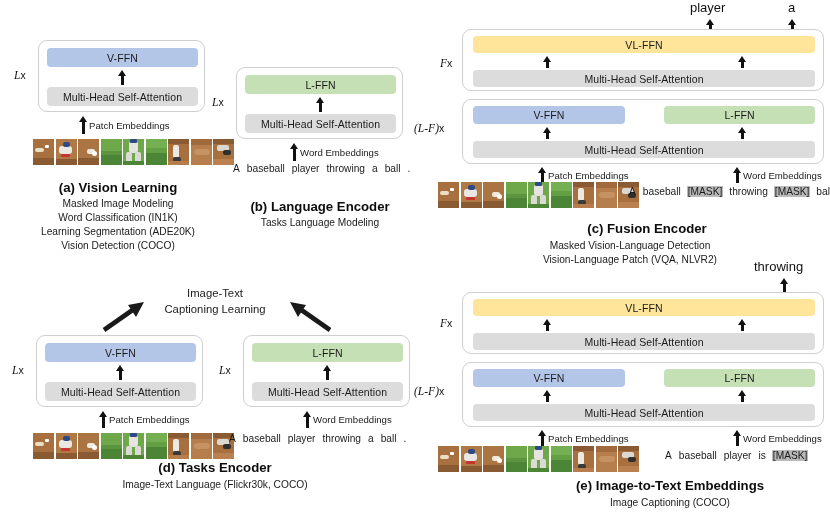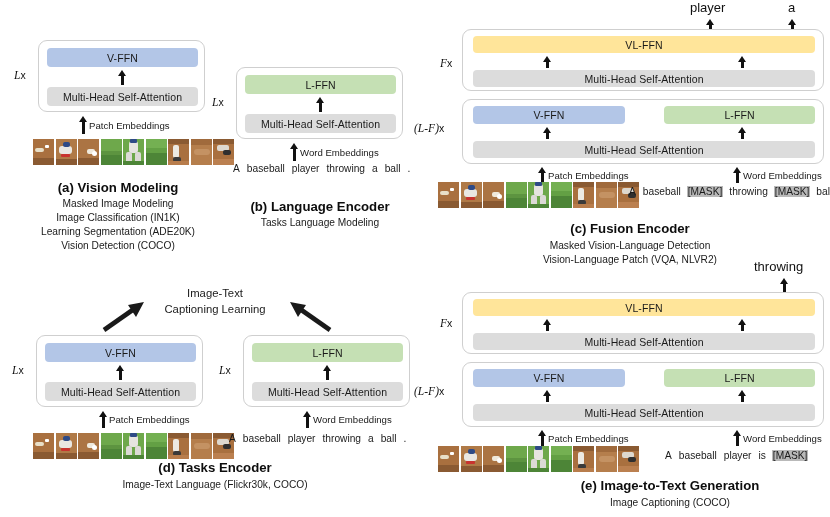--- a/index.html
+++ b/index.html
@@ -126,23 +126,23 @@
         <div style="position: absolute; left: 3px; top: 10px; width: 16px; height: 6px; background: rgb(196, 146, 99); border-radius: 3px;"></div>
       </div>
       <div class="patch" style="background: rgb(169, 112, 63);">
         <div style="position: absolute; left: 0px; top: 0px; width: 21px; height: 5px; background: rgb(138, 90, 50); border-radius: 0px;"></div>
         <div style="position: absolute; left: 4px; top: 6px; width: 12px; height: 6px; background: rgb(221, 216, 207); border-radius: 2px;"></div>
         <div style="position: absolute; left: 10px; top: 11px; width: 8px; height: 5px; background: rgb(47, 47, 47); border-radius: 2px;"></div>
         <div style="position: absolute; left: 0px; top: 20px; width: 21px; height: 6px; background: rgb(187, 128, 80); border-radius: 0px;"></div>
       </div>
     </div>
 
-  <div class="cap-title" style="left:8px;top:180px;width:220px;">(a) Vision Modeling</div>
+  <div class="cap-title" style="left:8px;top:180px;width:220px;">(a) Vision Learning</div>
   <div class="cap-sub" style="left:8px;top:198px;width:220px;">Masked Image Modeling</div>
-  <div class="cap-sub" style="left:8px;top:212px;width:220px;">Image Classification (IN1K)</div>
+  <div class="cap-sub" style="left:8px;top:212px;width:220px;">Word Classification (IN1K)</div>
   <div class="cap-sub" style="left:8px;top:226px;width:220px;">Learning Segmentation (ADE20K)</div>
   <div class="cap-sub" style="left:8px;top:240px;width:220px;">Vision Detection (COCO)</div>
 </div>
 
 <div class="panel">
 
   <div class="lbl-repeat" style="left:212px;top:96px;">
     <i>L</i><span class="x">x</span>
   </div>
 
@@ -273,21 +273,21 @@
       <div class="patch" style="background: rgb(169, 112, 63);">
         <div style="position: absolute; left: 0px; top: 0px; width: 21px; height: 5px; background: rgb(138, 90, 50); border-radius: 0px;"></div>
         <div style="position: absolute; left: 4px; top: 6px; width: 12px; height: 6px; background: rgb(221, 216, 207); border-radius: 2px;"></div>
         <div style="position: absolute; left: 10px; top: 11px; width: 8px; height: 5px; background: rgb(47, 47, 47); border-radius: 2px;"></div>
         <div style="position: absolute; left: 0px; top: 20px; width: 21px; height: 6px; background: rgb(187, 128, 80); border-radius: 0px;"></div>
       </div>
     </div>
 
   <div class="sentence" style="left:628px;top:186px;"><span class="tok">A</span><span style="display: inline-block; width: 5px; font-size: 0px;">&nbsp;</span><span class="tok">baseball</span><span style="display: inline-block; width: 5px; font-size: 0px;">&nbsp;</span><span class="tok mask">[MASK]</span><span style="display: inline-block; width: 5px; font-size: 0px;">&nbsp;</span><span class="tok">throwing</span><span style="display: inline-block; width: 5px; font-size: 0px;">&nbsp;</span><span class="tok mask">[MASK]</span><span style="display: inline-block; width: 5px; font-size: 0px;">&nbsp;</span><span class="tok">ball</span><span style="display: inline-block; width: 5px; font-size: 0px;">&nbsp;</span></div>
 
-  <div class="cap-title" style="left:500px;top:221px;width:260px;">(c) Fusion Encoder</div>
+  <div class="cap-title" style="left:517px;top:221px;width:260px;">(c) Fusion Encoder</div>
   <div class="cap-sub" style="left:500px;top:240px;width:260px;">Masked Vision-Language Detection</div>
   <div class="cap-sub" style="left:500px;top:254px;width:260px;">Vision-Language Patch (VQA, NLVR2)</div>
 </div>
 
 <div class="panel">
 
   <div class="cap-sub" style="left:115px;top:287px;width:200px;font-size:11.3px;">Image-Text</div>
   <div class="cap-sub" style="left:115px;top:303px;width:200px;font-size:11.3px;">Captioning Learning</div>
 
   <svg class="diagarrow" style="left:100px;top:300px;" width="46" height="34" viewBox="0 0 46 34">
@@ -488,15 +488,15 @@
       <div class="patch" style="background: rgb(169, 112, 63);">
         <div style="position: absolute; left: 0px; top: 0px; width: 21px; height: 5px; background: rgb(138, 90, 50); border-radius: 0px;"></div>
         <div style="position: absolute; left: 4px; top: 6px; width: 12px; height: 6px; background: rgb(221, 216, 207); border-radius: 2px;"></div>
         <div style="position: absolute; left: 10px; top: 11px; width: 8px; height: 5px; background: rgb(47, 47, 47); border-radius: 2px;"></div>
         <div style="position: absolute; left: 0px; top: 20px; width: 21px; height: 6px; background: rgb(187, 128, 80); border-radius: 0px;"></div>
       </div>
     </div>
 
   <div class="sentence" style="left:664px;top:450px;"><span class="tok">A</span><span style="display: inline-block; width: 5px; font-size: 0px;">&nbsp;</span><span class="tok">baseball</span><span style="display: inline-block; width: 5px; font-size: 0px;">&nbsp;</span><span class="tok">player</span><span style="display: inline-block; width: 5px; font-size: 0px;">&nbsp;</span><span class="tok">is</span><span style="display: inline-block; width: 5px; font-size: 0px;">&nbsp;</span><span class="tok mask">[MASK]</span></div>
 
-  <div class="cap-title" style="left:520px;top:478px;width:300px;">(e) Image-to-Text Generation</div>
+  <div class="cap-title" style="left:520px;top:478px;width:300px;">(e) Image-to-Text Embeddings</div>
   <div class="cap-sub" style="left:520px;top:497px;width:300px;">Image Captioning (COCO)</div>
 </div>
 
 </body></html>

